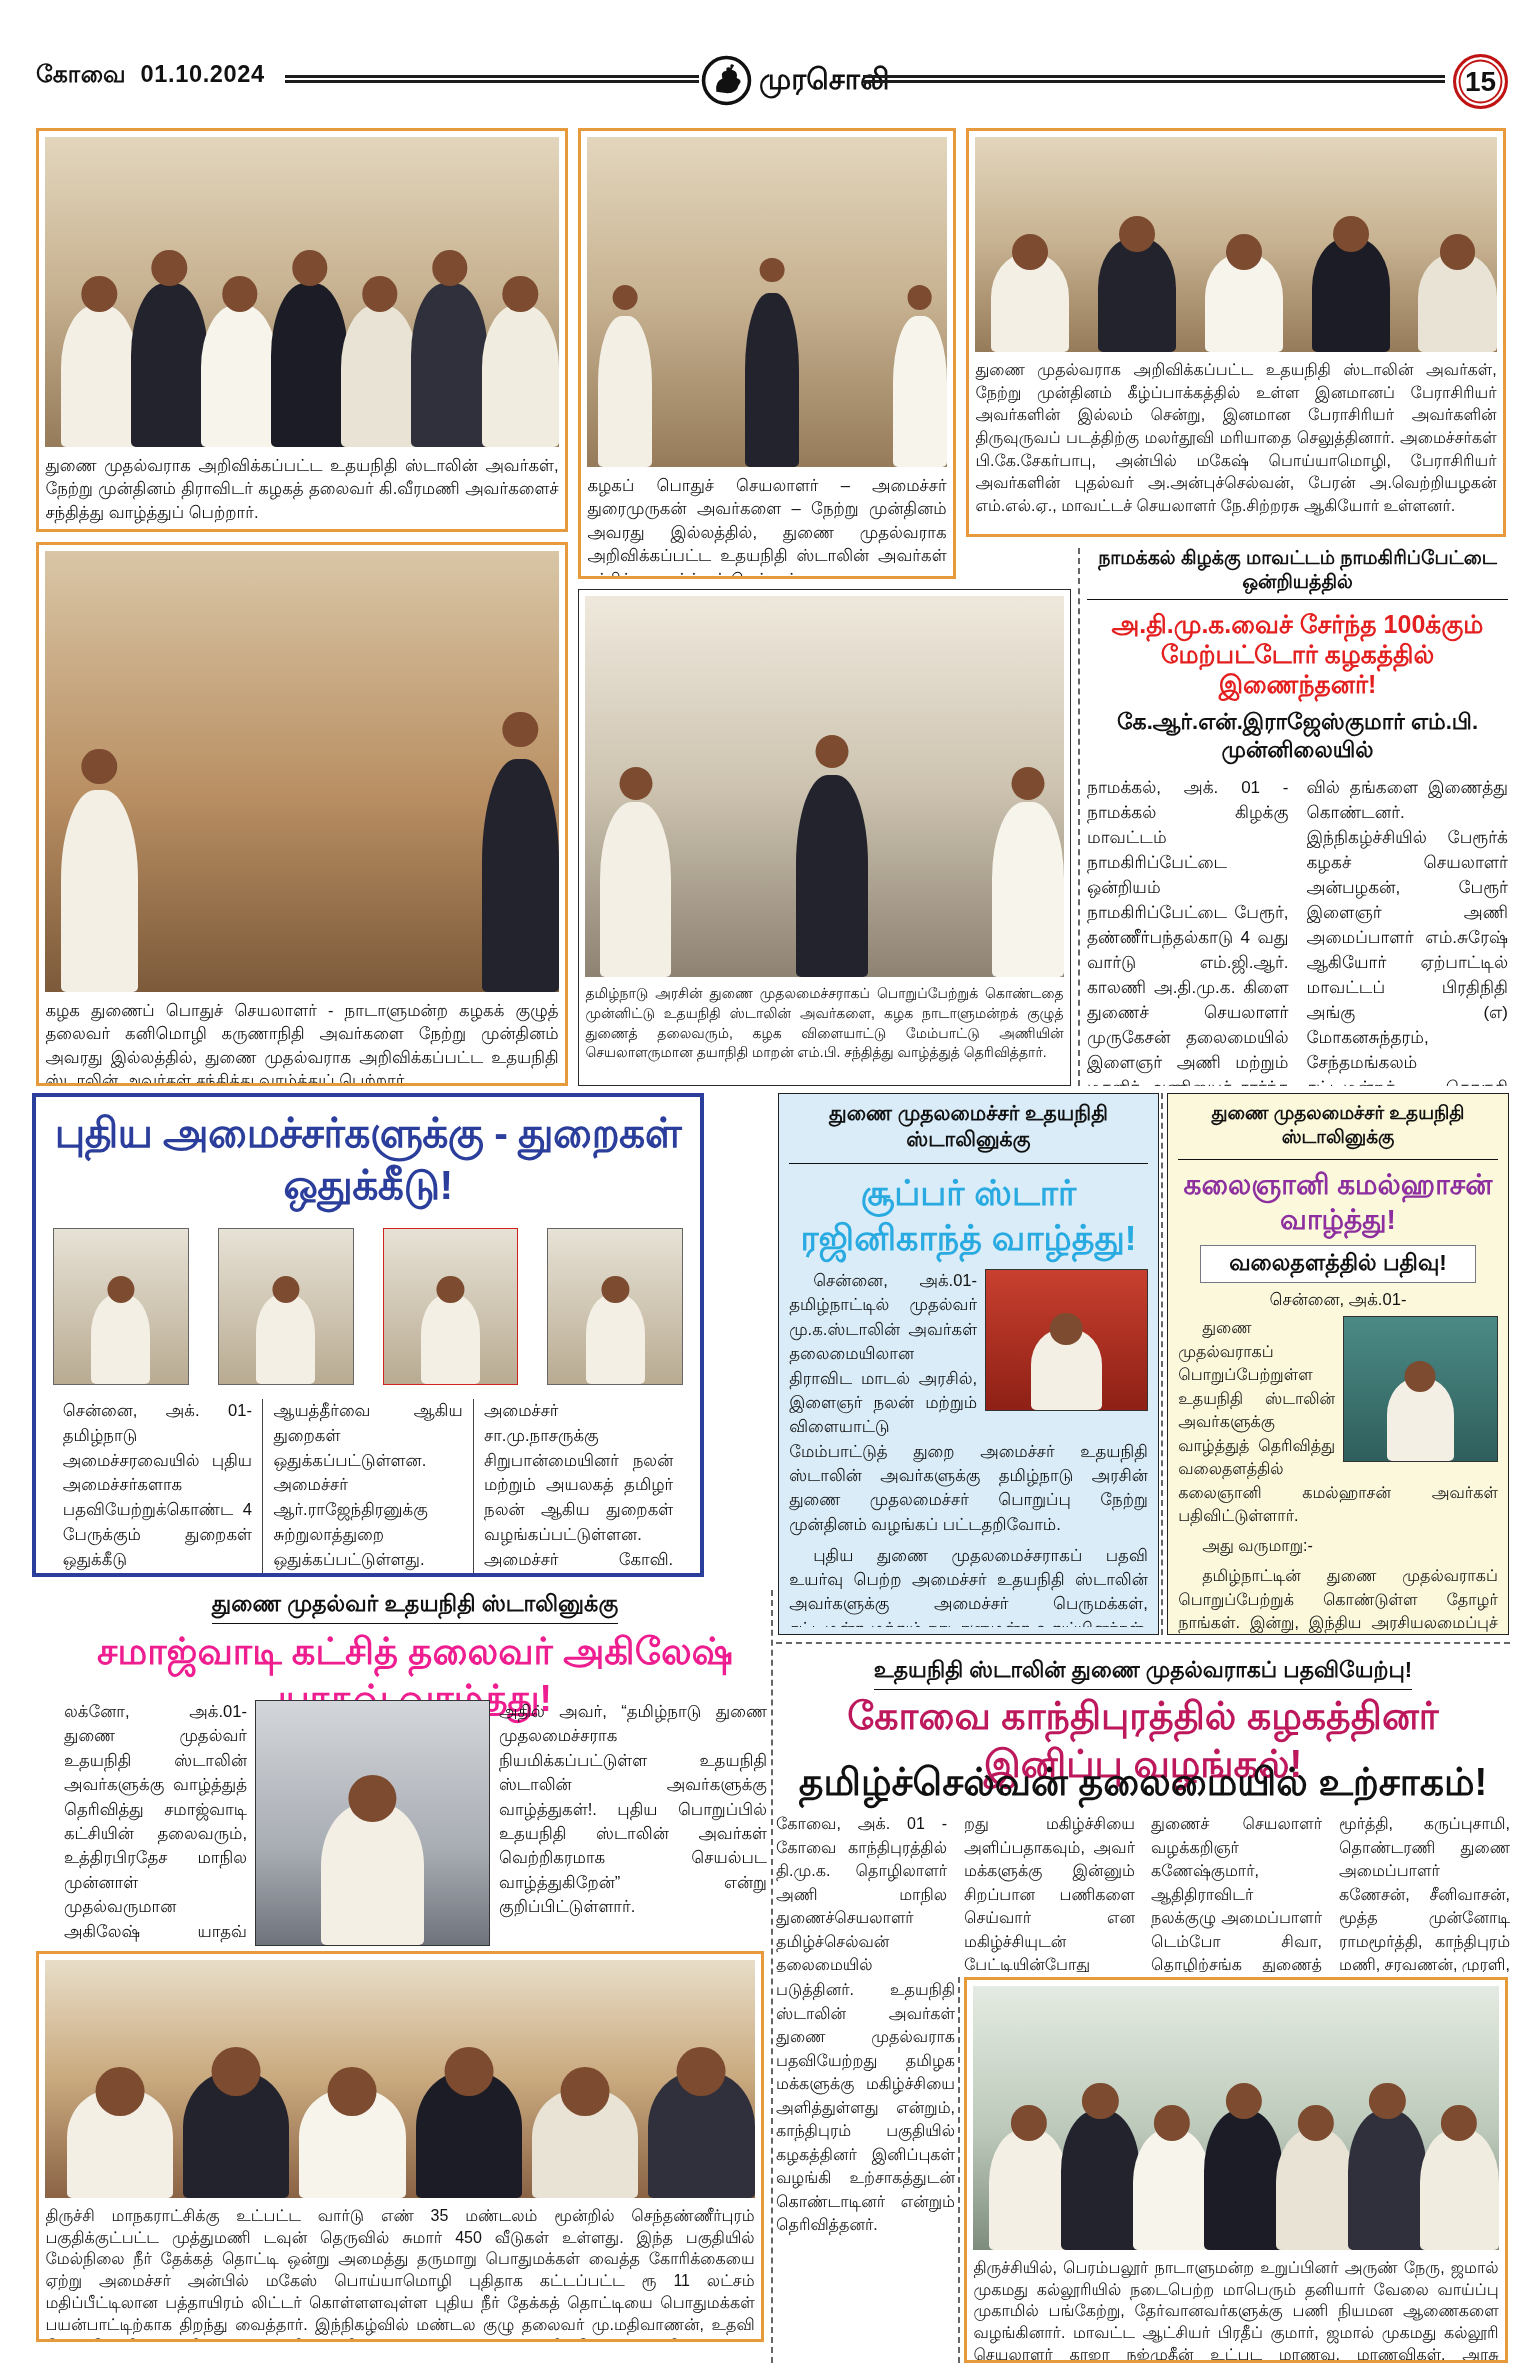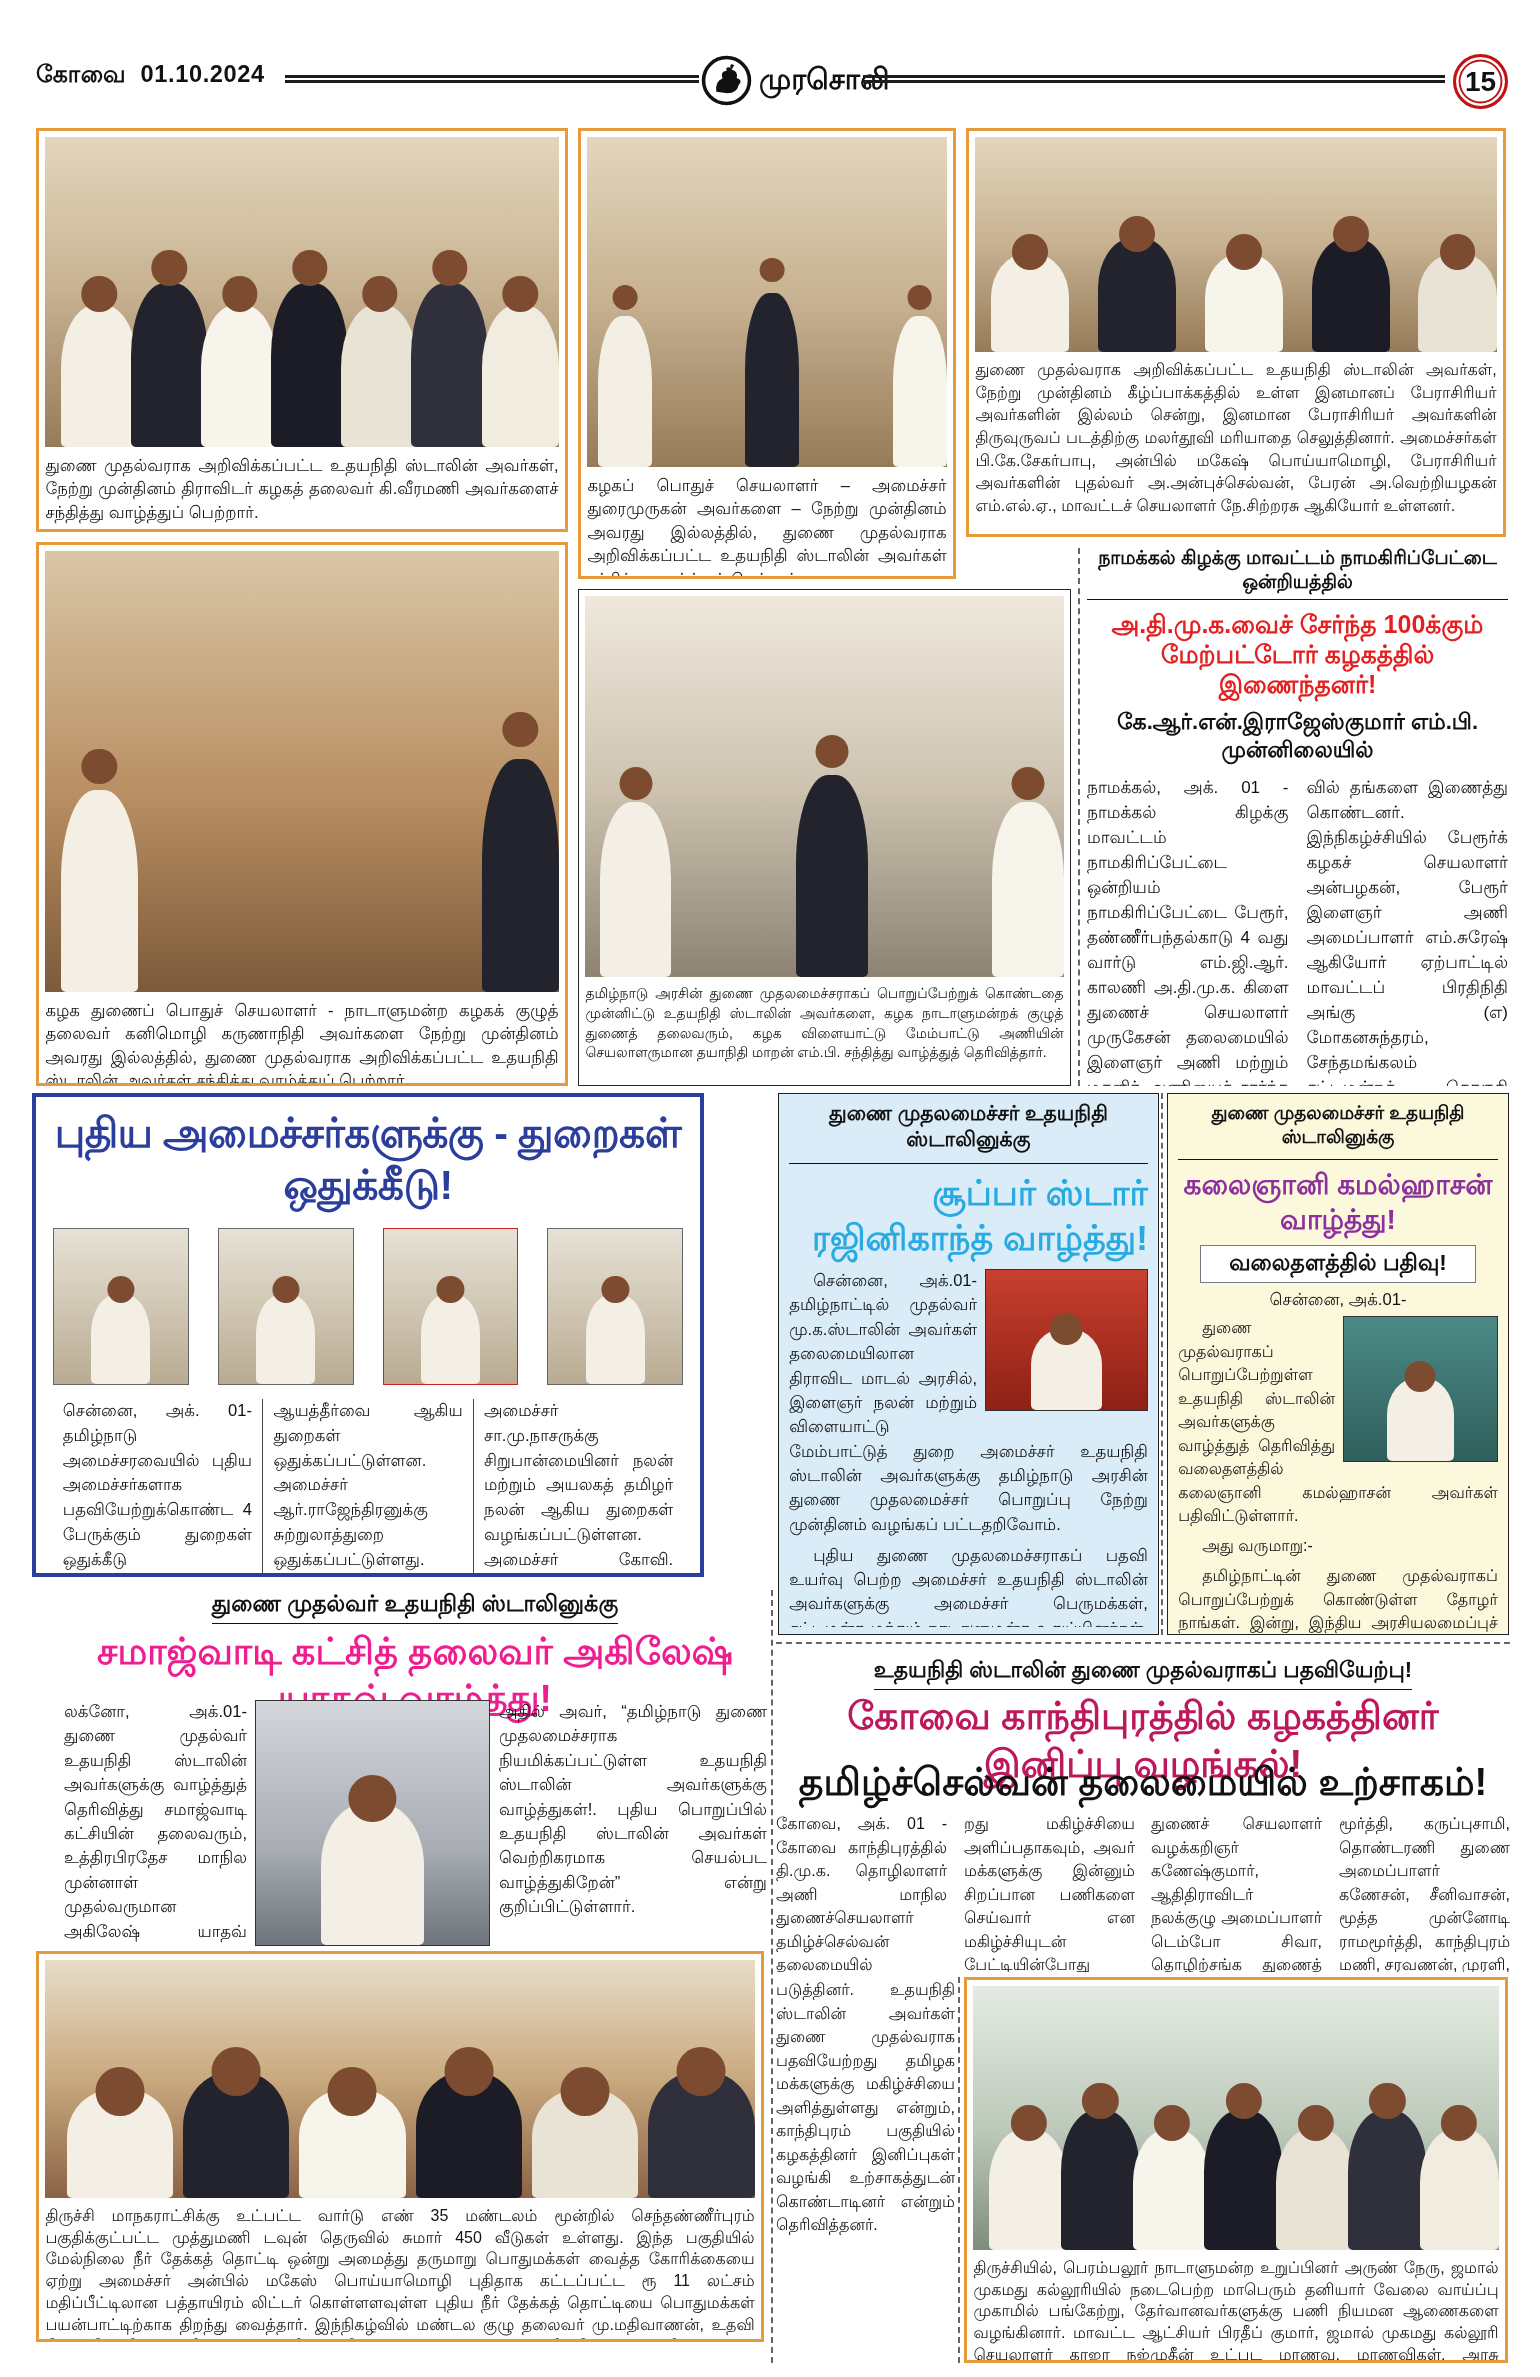--- a/index.html
+++ b/index.html
@@ -34,21 +34,21 @@
   .bluebox h1{margin:5.1px 0 0;text-align:center;color:#2b3e9b;font-size:41px;font-weight:800;letter-spacing:-0.6px;}
   .minirow{display:flex;gap:29px;justify-content:center;margin-top:14px;}
   .mini{width:160px;height:157px;border:1.9px solid #666;box-sizing:border-box;overflow:hidden;position:relative;
      background:linear-gradient(180deg,#e7e2d6,#b9ab92);}
   .mini.red{border-color:#cc2222;}
   .mincols{display:flex;margin-top:14px;height:199px;}
   .mincols>div{flex:1;padding:0 10.2px;font-size:16.6px;line-height:1.5;text-align:justify;overflow:hidden;}
   .mincols>div+div{border-left:1.3px solid #444;}
   .tintbox{padding:7.7px 10.2px;overflow:hidden;}
   .tintbox .kick{font-size:20.4px;border-bottom:1.9px solid #111;padding-bottom:5.1px;}
-  .bigcyan{margin:9px 0 6.4px;text-align:right;color:#29aae1;font-size:35px;font-weight:800;}
+  .bigcyan{margin:9px 0 6.4px;text-align:center;color:#29aae1;font-size:35px;font-weight:800;}
   .bigpurple{margin:9px 0 6.4px;text-align:center;color:#8d2f9e;font-size:28px;font-weight:800;}
   .subbox{background:#fff;border:1.9px solid #e8259b;text-align:center;font-weight:bold;font-size:20.4px;
      padding:3.8px 2.6px;margin:0 2.6px 7.7px;}
   .subbox.gray{border:1.3px solid #778;font-size:22.4px;width:84%;margin:3.8px auto 7.7px;}
   .flt{float:right;border:1.3px solid #333;margin:0 0 6.4px 7.7px;position:relative;overflow:hidden;}
   .bigpink{margin:3.8px 0;text-align:center;color:#ef1e90;font-size:37px;font-weight:800;}
   .biggreen{margin:3.8px 0;text-align:center;color:#be185d;font-size:38px;font-weight:800;}
   .subplain{text-align:center;font-size:38px;font-weight:800;}
   .redhead{color:#e41f1f;font-size:25px;font-weight:800;text-align:center;line-height:1.2;margin-top:9px;}
   .subn{font-size:22px;font-weight:bold;text-align:center;margin-top:10.2px;}

